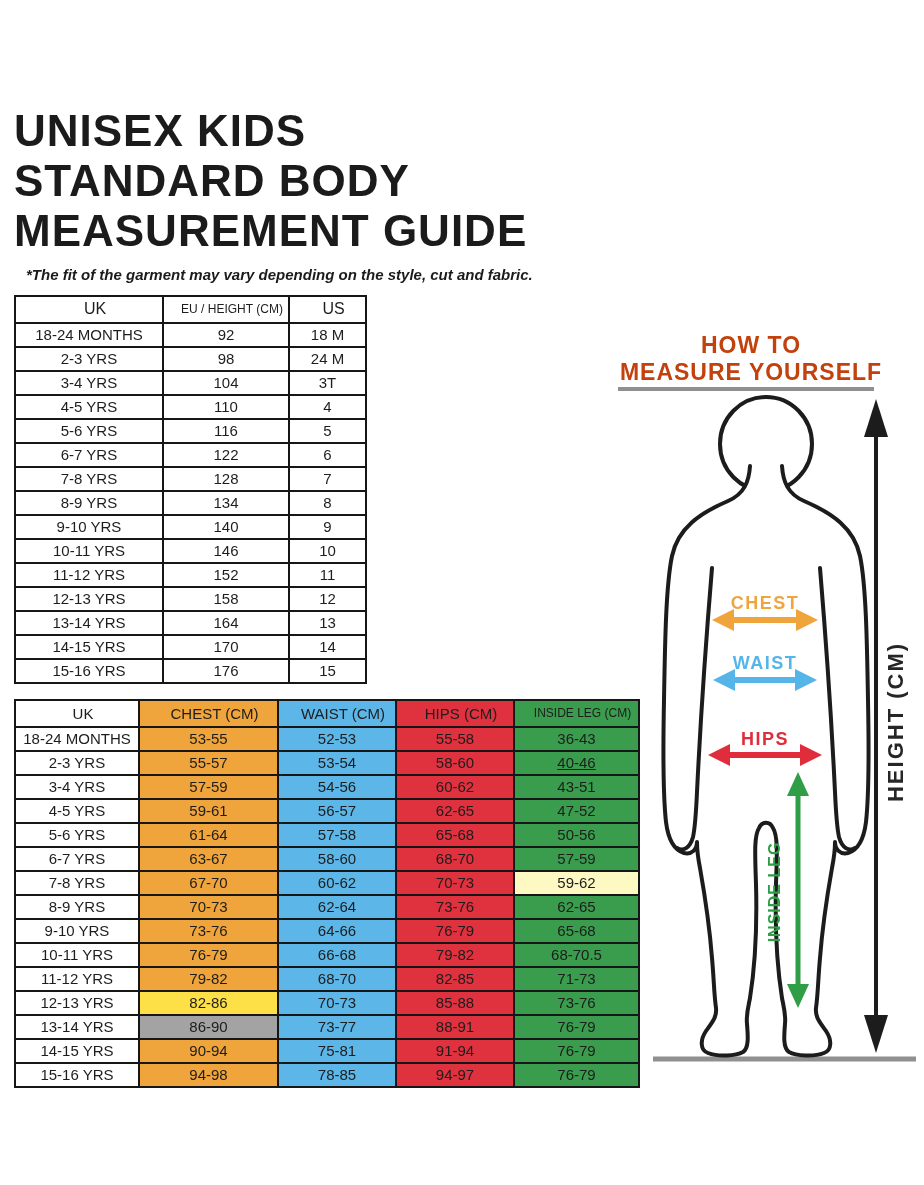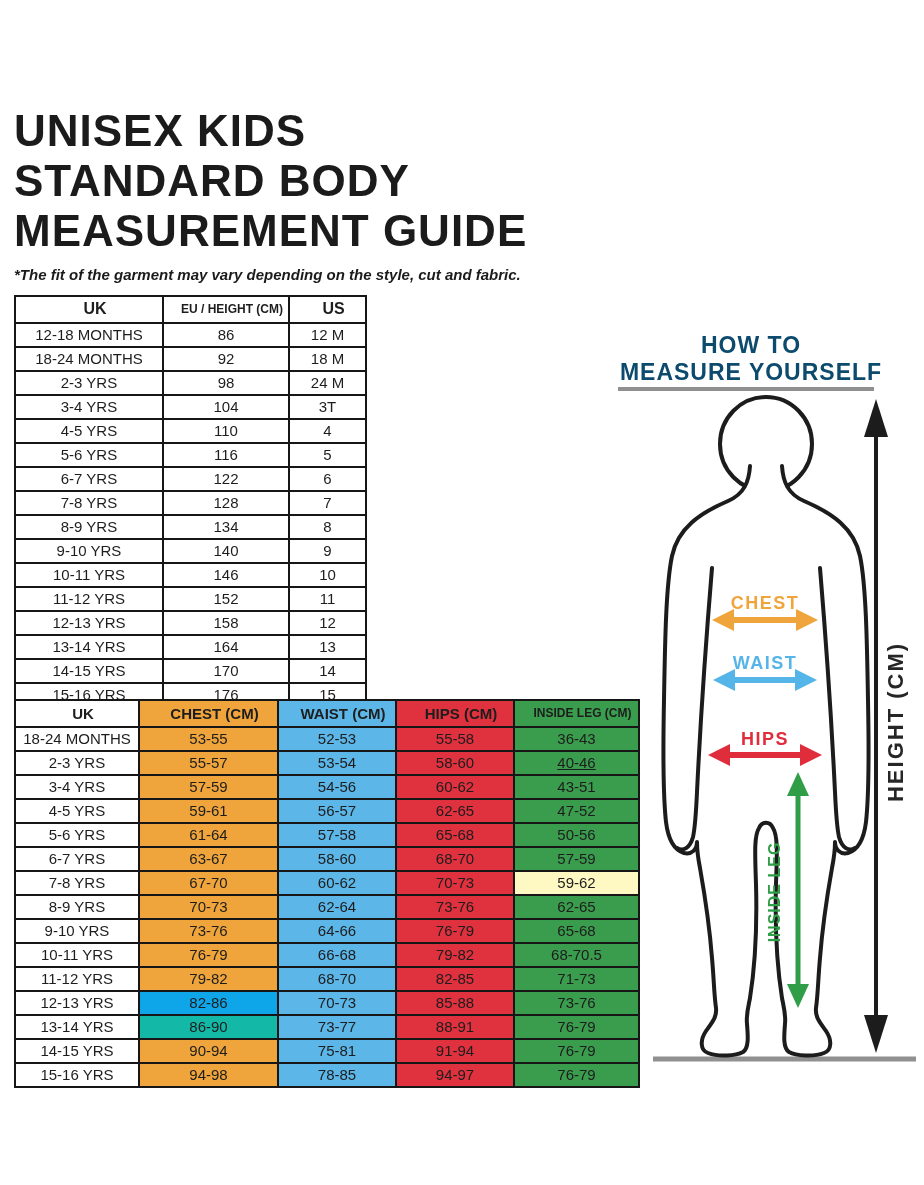--- a/index.html
+++ b/index.html
@@ -5,35 +5,35 @@
   html,body{margin:0;padding:0;}
   body{
     width:924px;height:1185px;position:relative;background:#ffffff;
     font-family:"Liberation Sans","DejaVu Sans",sans-serif;color:#1b1b1b;overflow:hidden;
   }
   .title{
     position:absolute;left:14px;top:106px;font-size:44px;font-weight:800;
     line-height:50px;letter-spacing:1px;color:#1b1b1b;white-space:pre-line;
   }
   .footnote{
-    position:absolute;left:14px;top:266px;font-size:15px;font-weight:bold;font-style:italic;color:#1b1b1b;
+    position:absolute;left:26px;top:266px;font-size:15px;font-weight:bold;font-style:italic;color:#1b1b1b;
   }
   table.guide{border-collapse:collapse;table-layout:fixed;position:absolute;background:#fff;}
   table.guide th,table.guide td{
     border:2px solid #161616;text-align:center;vertical-align:middle;
     padding:0;height:22px;line-height:1.05;font-size:15px;color:#1d1d1d;overflow:hidden;white-space:nowrap;
   }
-  table.guide th{height:25px;font-weight:bold;font-size:16px;padding-left:12px;}
+  table.guide th{height:25px;font-weight:normal;font-size:16px;padding-left:12px;}
   #size-table{left:14px;top:295px;width:351px;}
   #measure-table{left:14px;top:699px;width:624px;}
   #size-table th.small, #measure-table th.small{font-size:12px;}
   #measure-table th{font-size:15px;}
   .howto-heading{
     position:absolute;left:586px;top:332px;width:330px;text-align:center;
-    font-size:23px;font-weight:800;line-height:27px;letter-spacing:1px;color:#0c4a6e;white-space:pre-line;z-index:2;
+    font-size:23px;font-weight:800;line-height:27px;letter-spacing:1px;color:#c2410c;white-space:pre-line;z-index:2;
   }
   svg.figure{position:absolute;left:586px;top:380px;z-index:1;}
   .fig-label{font-family:"Liberation Sans","DejaVu Sans",sans-serif;font-weight:bold;}
 </style>
 </head>
 <body>
 
 <div class="title">UNISEX KIDS
 STANDARD BODY
 MEASUREMENT GUIDE</div>
@@ -46,25 +46,20 @@
       <col style="width:77px">
     </colgroup>
   <thead>
       <tr>
         <th>UK</th>
         <th class="small">EU / HEIGHT (CM)</th>
         <th>US</th>
       </tr>
     </thead>
   <tbody>
-      <tr>
-        <td>12-18 MONTHS</td>
-        <td>86</td>
-        <td>12 M</td>
-      </tr>
       <tr>
         <td>18-24 MONTHS</td>
         <td>92</td>
         <td>18 M</td>
       </tr>
       <tr>
         <td>2-3 YRS</td>
         <td>98</td>
         <td>24 M</td>
       </tr>
@@ -226,28 +221,28 @@
       </tr>
       <tr>
         <td>11-12 YRS</td>
         <td style="background: rgb(239, 165, 60);">79-82</td>
         <td style="background: rgb(92, 182, 232);">68-70</td>
         <td style="background: rgb(224, 49, 63);">82-85</td>
         <td style="background: rgb(58, 156, 77);">71-73</td>
       </tr>
       <tr>
         <td>12-13 YRS</td>
-        <td style="background: #0ea5e9;">82-86</td>
+        <td style="background: #fde047;">82-86</td>
         <td style="background: rgb(92, 182, 232);">70-73</td>
         <td style="background: rgb(224, 49, 63);">85-88</td>
         <td style="background: rgb(58, 156, 77);">73-76</td>
       </tr>
       <tr>
         <td>13-14 YRS</td>
-        <td style="background: #14b8a6; margin-left: 37px;">86-90</td>
+        <td style="background: #a3a3a3; margin-left: 37px;">86-90</td>
         <td style="background: rgb(92, 182, 232);">73-77</td>
         <td style="background: rgb(224, 49, 63);">88-91</td>
         <td style="background: rgb(58, 156, 77);">76-79</td>
       </tr>
       <tr>
         <td>14-15 YRS</td>
         <td style="background: rgb(239, 165, 60);">90-94</td>
         <td style="background: rgb(92, 182, 232);">75-81</td>
         <td style="background: rgb(224, 49, 63);">91-94</td>
         <td style="background: rgb(58, 156, 77);">76-79</td>

